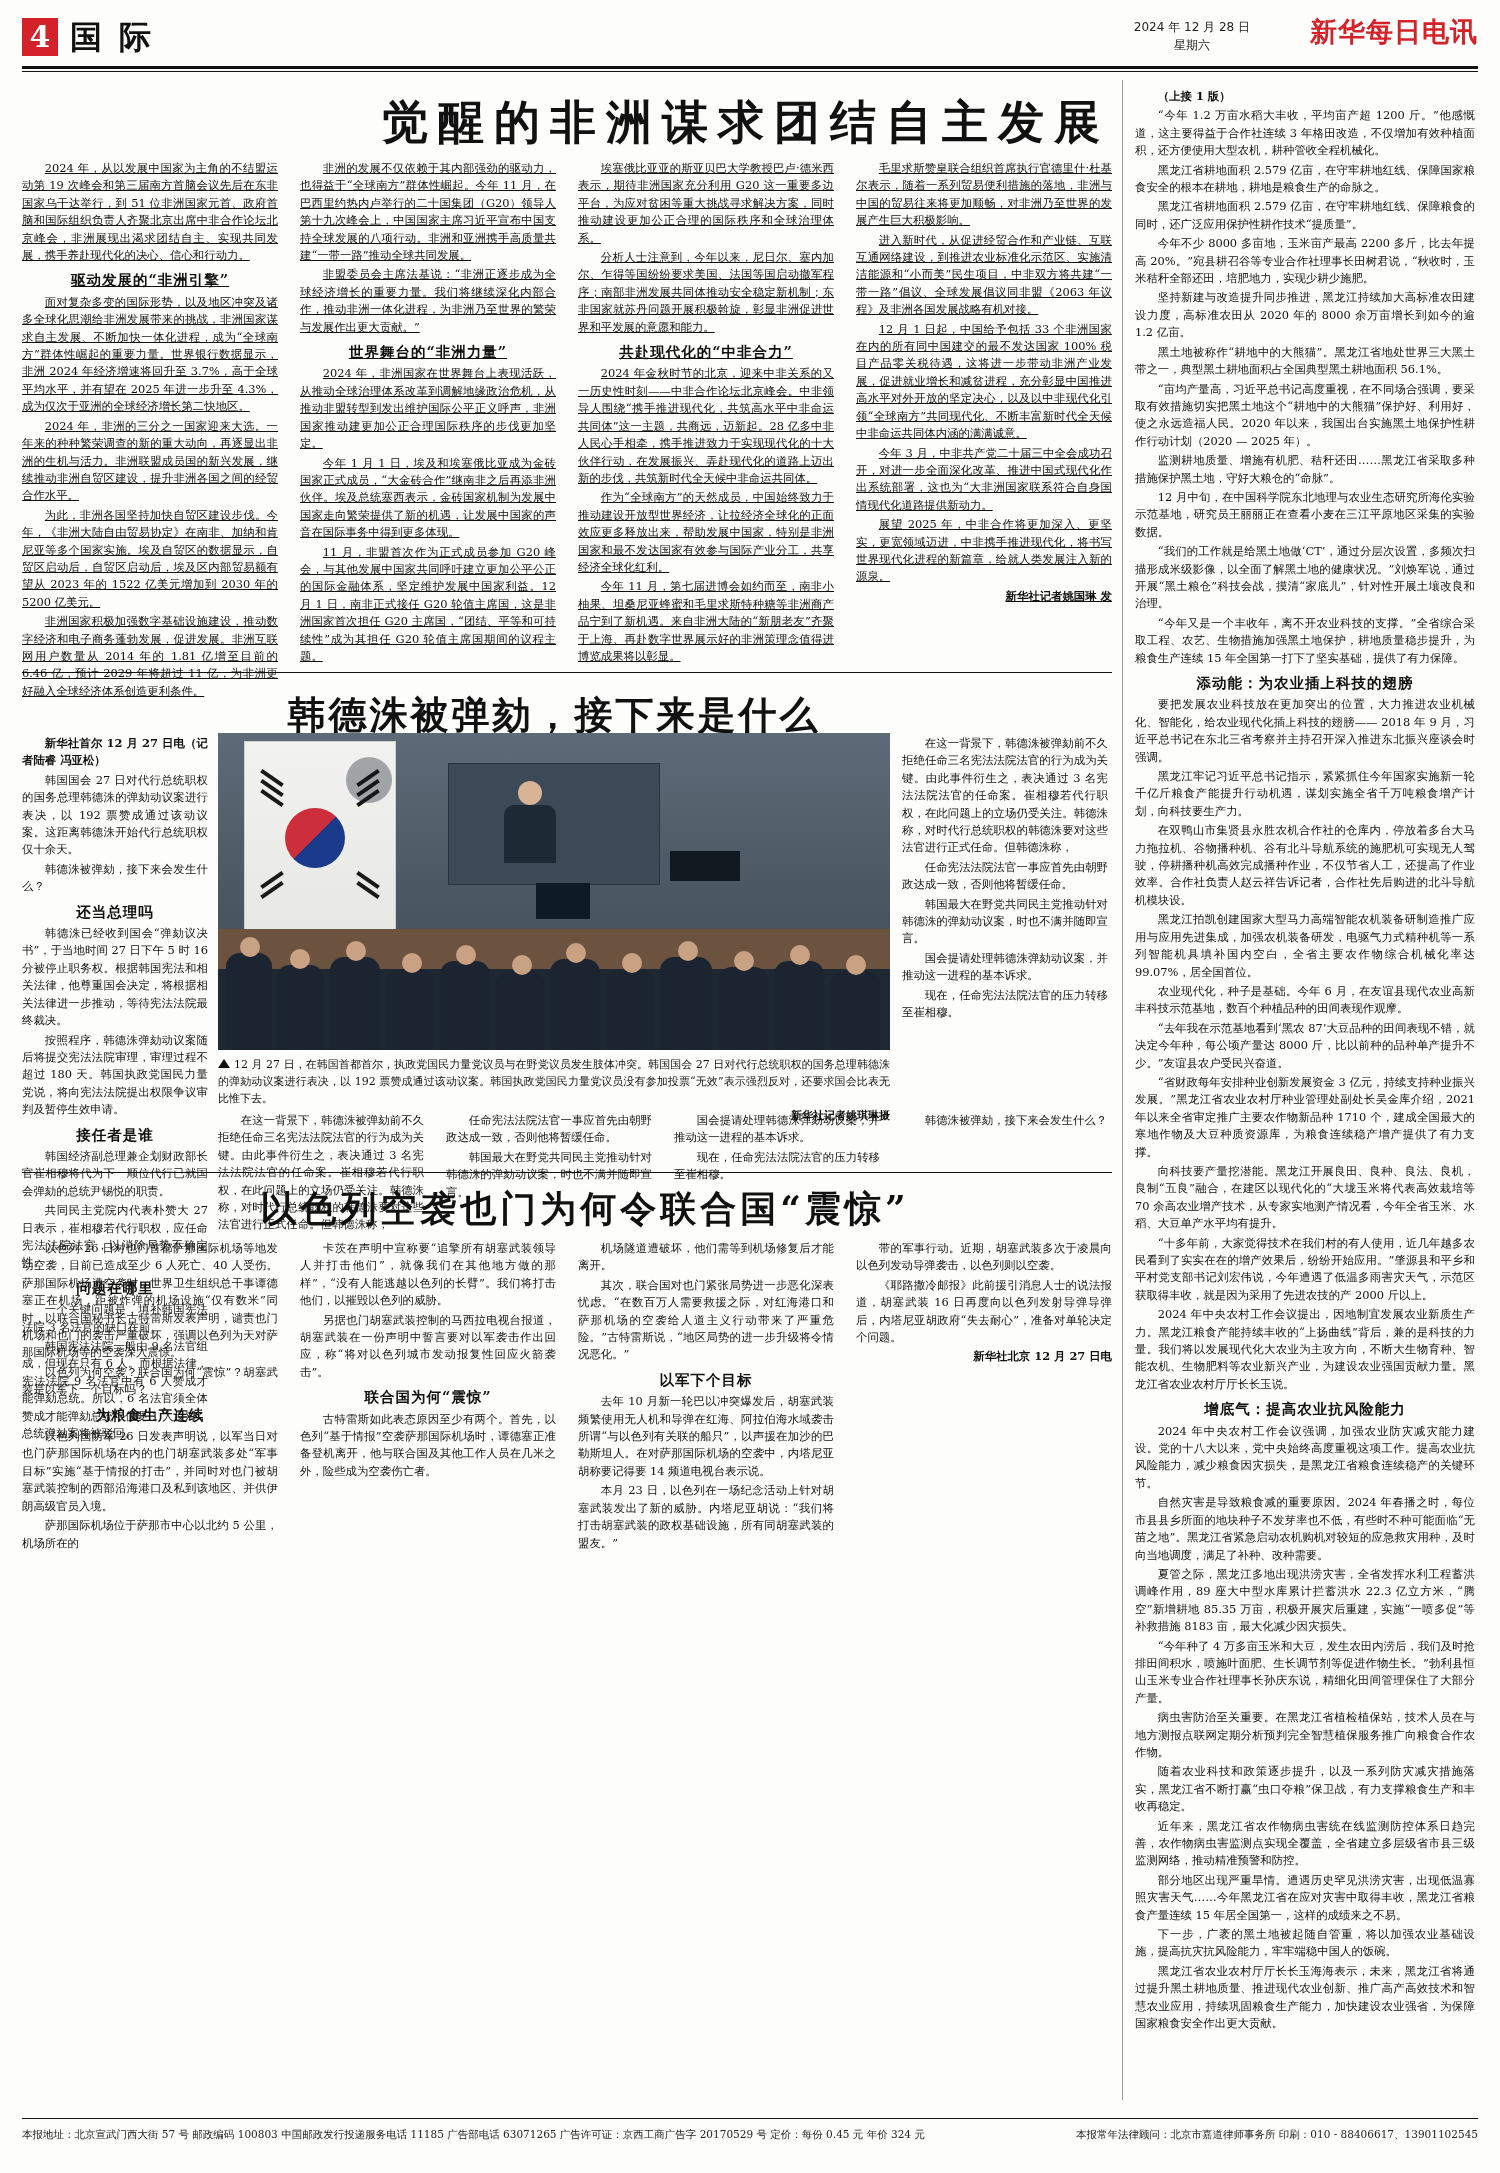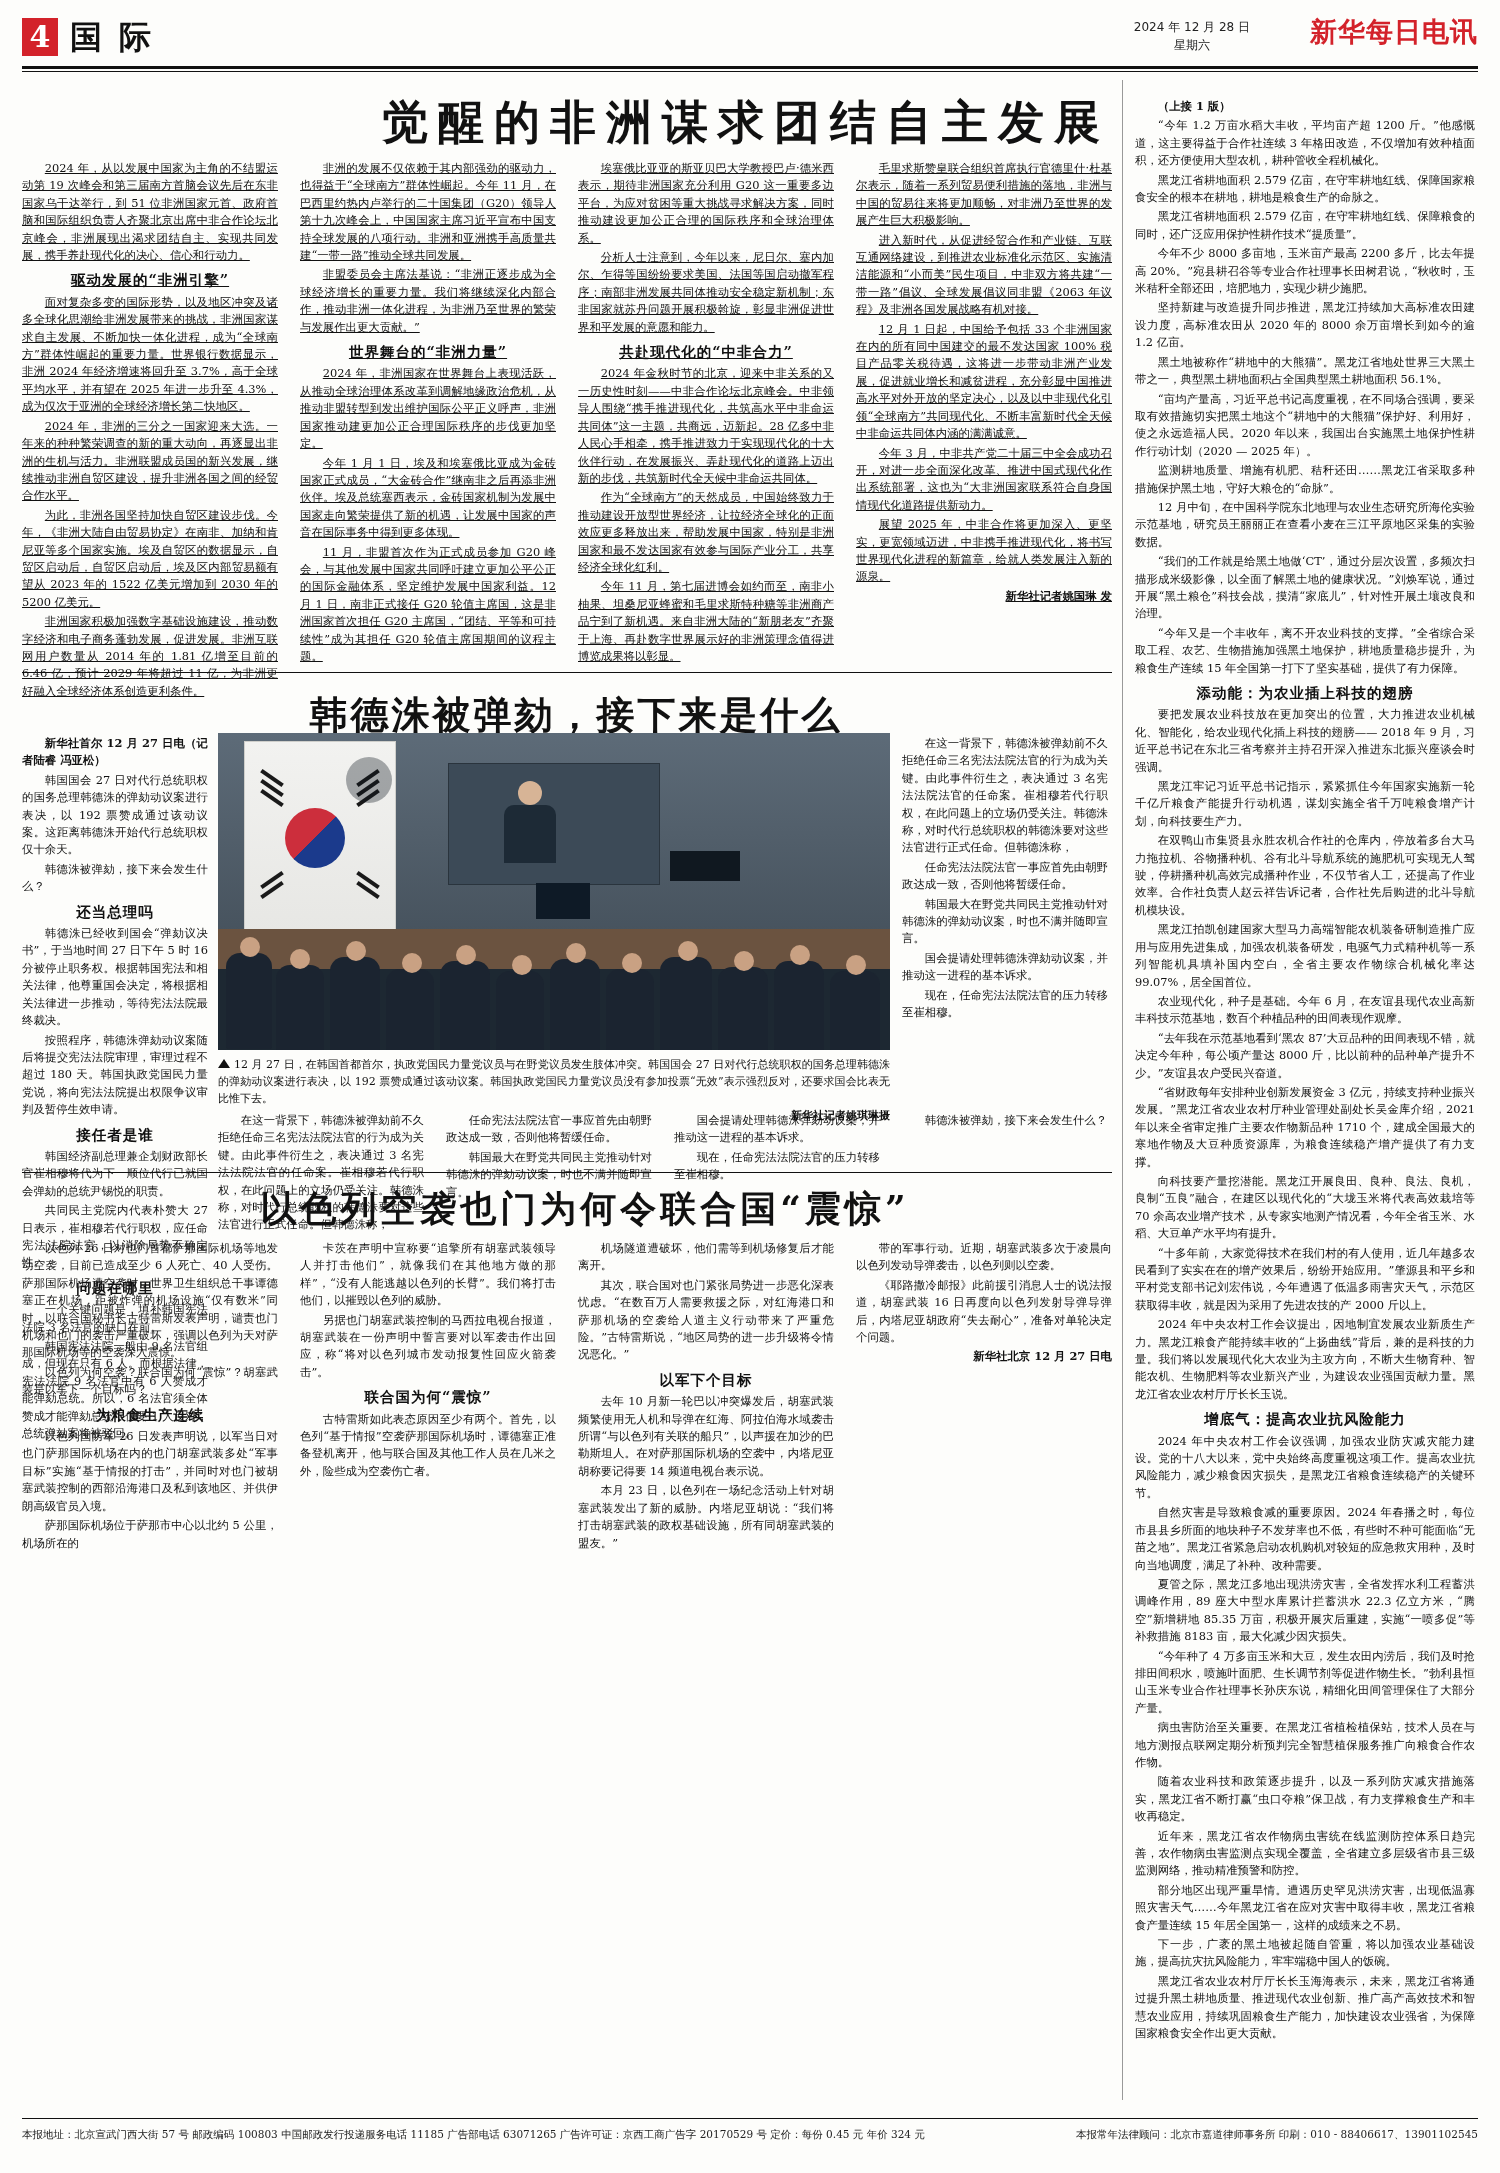--- a/index.html
+++ b/index.html
@@ -50,25 +50,25 @@
   .s1-title{
     position:absolute;left:60px;top:92px;width:1050px;text-align:right;
     font-size:46px;font-weight:bold;letter-spacing:10px;
     font-family:"DejaVu Serif","Liberation Serif",serif;
   }
   .s1-cols{position:absolute;left:22px;top:160px;width:1090px;height:510px;
     display:flex;gap:22px;}
   .s1-cols > div{flex:1;text-decoration:underline;}
 
   
-  .rail{position:absolute;left:1135px;top:98px;width:340px;height:2010px;}
+  .rail{position:absolute;left:1135px;top:88px;width:340px;height:2010px;}
 
   
   .s2-title{
-    position:absolute;left:206px;top:690px;width:740px;text-align:center;
+    position:absolute;left:184px;top:690px;width:740px;text-align:center;
     font-size:38px;font-weight:bold;letter-spacing:3px;
     font-family:"DejaVu Serif","Liberation Serif",serif;
   }
   .s2-left{position:absolute;left:22px;top:735px;width:186px;}
   .s2-photo{position:absolute;left:218px;top:733px;width:672px;height:317px;overflow:hidden;background:#23303c;}
   .s2-cap{position:absolute;left:218px;top:1056px;width:672px;font-size:11px;line-height:17px;
     font-family:"DejaVu Serif","Liberation Serif",serif;text-align:justify;}
   .s2-credit{text-align:right;font-weight:bold;}
   .s2-bottom{position:absolute;left:218px;top:1112px;width:890px;display:flex;gap:22px;}
   .s2-bottom > div{flex:1;}

